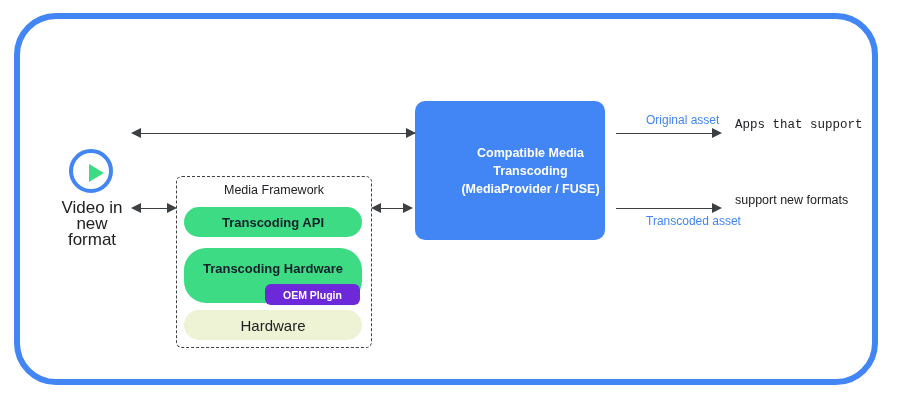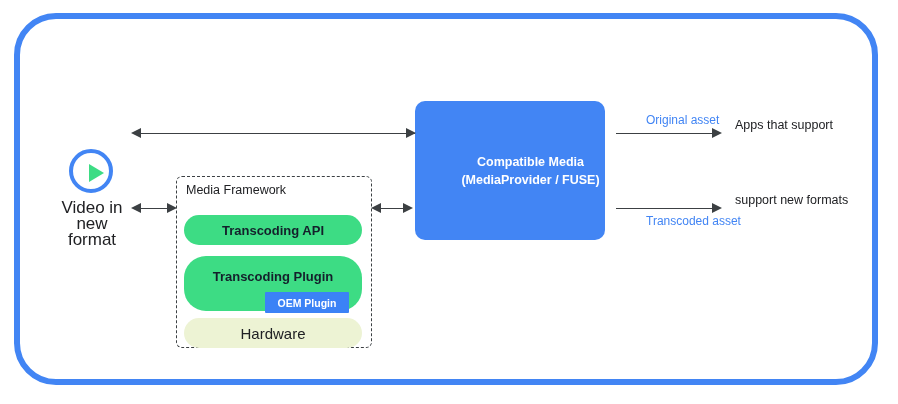--- a/index.html
+++ b/index.html
@@ -50,45 +50,44 @@
   
   .mf-box{
     position:absolute;left:176px;top:176px;
     width:196px;height:172px;
     border:1.6px dashed #3c4043;
     border-radius:6px;
     box-sizing:border-box;
   }
   .mf-title{
     position:absolute;left:176px;top:183px;
-    width:196px;
-    font-size:12.5px;color:#202124;margin-left:10px;
+    width:196px;text-align:center;
+    font-size:12.5px;color:#202124;
   }
   .pill{
     position:absolute;
     border-radius:22px;
     display:flex;align-items:center;justify-content:center;
     box-sizing:border-box;
-    margin-top:8px;
   }
   .api{
     left:184px;top:207px;width:178px;height:30px;
     background:#3ddc84;
     font-size:13px;font-weight:bold;color:#14202b;
   }
   .service{
     left:184px;top:248px;width:178px;height:55px;
     background:#3ddc84;
     font-size:13px;font-weight:bold;color:#14202b;
     align-items:flex-start;padding-top:13px;
   }
   .oem{
-    left:265px;top:284px;width:84px;height:21px;
-    background:#3b82f6;
-    border-radius:1px;
+    left:265px;top:284px;width:95px;height:21px;
+    background:#6d28d9;
+    border-radius:6px;
     font-size:10.5px;font-weight:bold;color:#ffffff;
   }
   .hardware{
     left:184px;top:310px;width:178px;height:30px;
     background:#edf3d4;
     font-size:15px;color:#202124;
   }
   
   .cmt{
     position:absolute;left:415px;top:101px;
@@ -143,21 +142,21 @@
   }
   .lbl-original{left:620px;top:113px;}
   .lbl-transcoded{left:620px;top:214px;}
   .apps-label{
     position:absolute;
     font-size:12.5px;
     color:#202124;
     line-height:16px;
     white-space:nowrap;
   }
-  .apps-1{left:735px;top:117px;}
+  .apps-1{left:735px;top:117px;font-family:Liberation Mono, monospace;}
   .apps-2{left:735px;top:192px;}
 </style>
 </head>
 <body>
 
 <div id="canvas">
 
   <div class="frame"></div>
 
   <div class="play-ring">
@@ -165,27 +164,28 @@
   </div>
   <div class="video-label">
     <div>Video in</div>
     <div>new</div>
     <div>format</div>
   </div>
 
   <div class="mf-box"></div>
   <div class="mf-title">Media Framework</div>
   <div class="pill api">Transcoding API</div>
-  <div class="pill service">Transcoding Plugin</div>
+  <div class="pill service">Transcoding Hardware</div>
   <div class="pill oem">OEM Plugin</div>
   <div class="pill hardware">Hardware</div>
 
   <div class="cmt">
     <div>
       <div>Compatible Media</div>
+      <div>Transcoding</div>
       <div>(MediaProvider / FUSE)</div>
     </div>
   </div>
 
   <div class="arrow-line arr-top"></div>
   <div class="ah ah-l arr-top-l"></div>
   <div class="ah ah-r arr-top-r"></div>
 
   <div class="arrow-line arr-left"></div>
   <div class="ah ah-l arr-left-l"></div>

